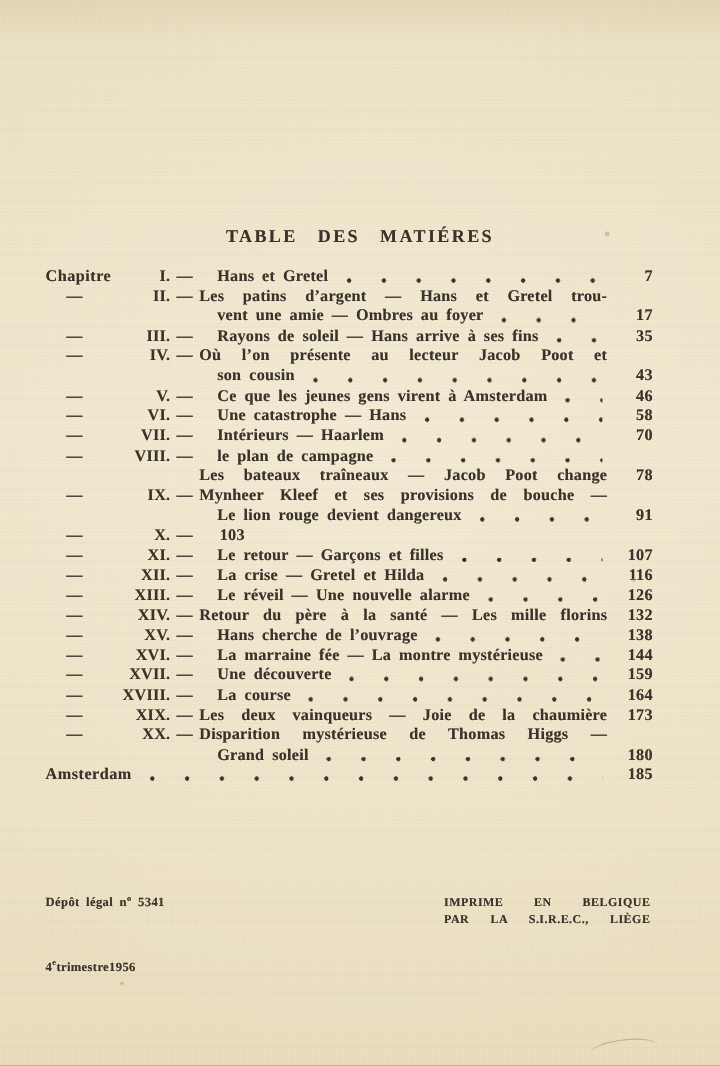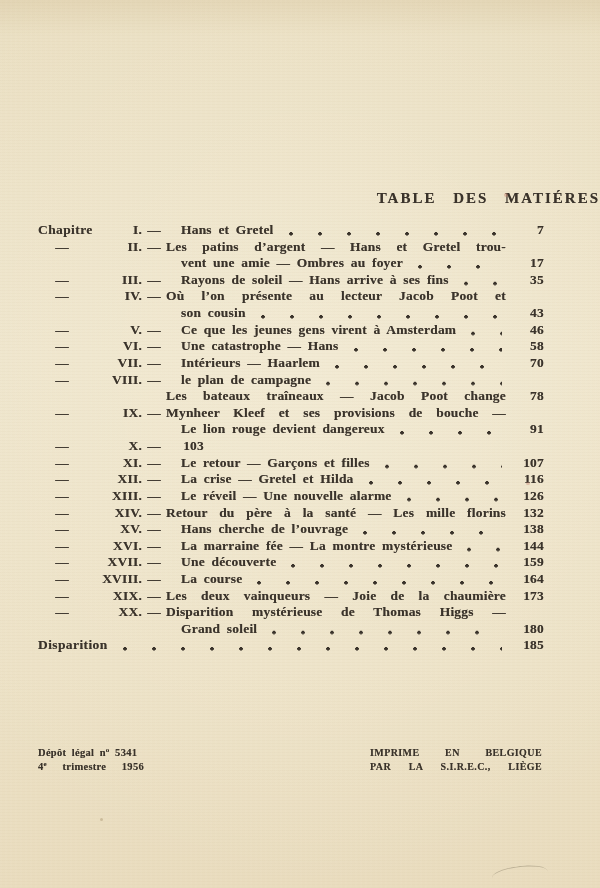--- a/index.html
+++ b/index.html
@@ -11,21 +11,21 @@
       radial-gradient(120% 90% at 52% 42%, rgba(255,252,240,0.25), rgba(0,0,0,0) 65%),
       linear-gradient(180deg, #e2d4b3 0%, #eadfc2 4%, #eee4ca 40%, #ece1c5 75%, #e9dcbe 100%);
   }
   .texture {
     position:absolute; inset:0; pointer-events:none;
     background:
       repeating-linear-gradient(0deg, rgba(146,118,66,0.028) 0 1px, rgba(0,0,0,0) 1px 3px),
       repeating-linear-gradient(90deg, rgba(255,255,255,0.03) 0 2px, rgba(0,0,0,0) 2px 5px);
   }
   .title {
-    position:absolute; top:190px; left:0; right:0; text-align:right;
+    position:absolute; top:190px; left:0; right:0; text-align:center;
     font-size:15px; letter-spacing:2px; word-spacing:11px;
     text-shadow:0 0 0.5px rgba(58,49,40,0.55);
   }
   .toc {
     position:absolute; top:222px; left:38px; right:56px;
     font-size:13.5px; letter-spacing:0.2px; word-spacing:3px;
     text-shadow:0 0 0.4px rgba(58,49,40,0.5);
   }
   .row { display:flex; align-items:flex-start; }
   .col-label { flex:none; width:48px; text-align:center; line-height:16.62px; }
@@ -42,21 +42,21 @@
     background-image:radial-gradient(circle at 11px 11.5px, #3a332b 1.55px, rgba(0,0,0,0) 2px);
     background-size:29px 16.62px; background-repeat:repeat-x;
   }
   .col-page { flex:none; width:38px; text-align:right; align-self:flex-end; line-height:16.62px; }
   .row.conclusion .col-label-wide { flex:none; text-align:left; letter-spacing:0.4px; line-height:16.62px; }
   .imprint-left {
     position:absolute; left:38px; top:746px; width:116px;
     font-size:10.5px; line-height:14px; letter-spacing:0.3px; word-spacing:2.5px;
     text-shadow:0 0 0.4px rgba(58,49,40,0.5);
   }
-  .imprint-left .l2 { display:flex; justify-content:space-between; width:106px; }
+  .imprint-left .l2 { display:flex; width:106px;margin-top:40px; }
   .imprint-right {
     position:absolute; right:58px; top:746px; width:172px;
     font-size:10px; line-height:14px; letter-spacing:0.4px;
     text-shadow:0 0 0.4px rgba(58,49,40,0.5);
   }
   .imprint-right .jl { text-align:justify; text-align-last:justify; }
   sup { font-size:7px; vertical-align:super; line-height:0; }
   .speck { position:absolute; border-radius:50%; pointer-events:none; }
   .speck.s1 { left:504px; top:193px; width:4px; height:4px; background:rgba(197,130,110,0.45); }
   .speck.s2 { left:526px; top:482px; width:4px; height:3px; background:rgba(200,135,115,0.4); }
@@ -303,21 +303,21 @@
         <div class="col-entry">
           <div class="line justify">Disparition mystérieuse de Thomas Higgs —</div>
           <div class="line flexl">
             <span class="t">Grand soleil</span>
             <span class="leader"></span>
           </div>
         </div>
         <span class="col-page">180</span>
       </div>
       <div class="row conclusion">
-        <span class="col-label-wide">Disparition</span>
+        <span class="col-label-wide">Amsterdam</span>
         <span class="leader"></span>
         <span class="col-page">185</span>
       </div>
     </div>
 
   <div class="imprint-left">
     <div class="l1"><span>Dépôt légal n</span><sup>o</sup> <span>5341</span></div>
     <div class="l2">
       <span><span>4</span><sup>e</sup></span>
       <span>trimestre</span>

